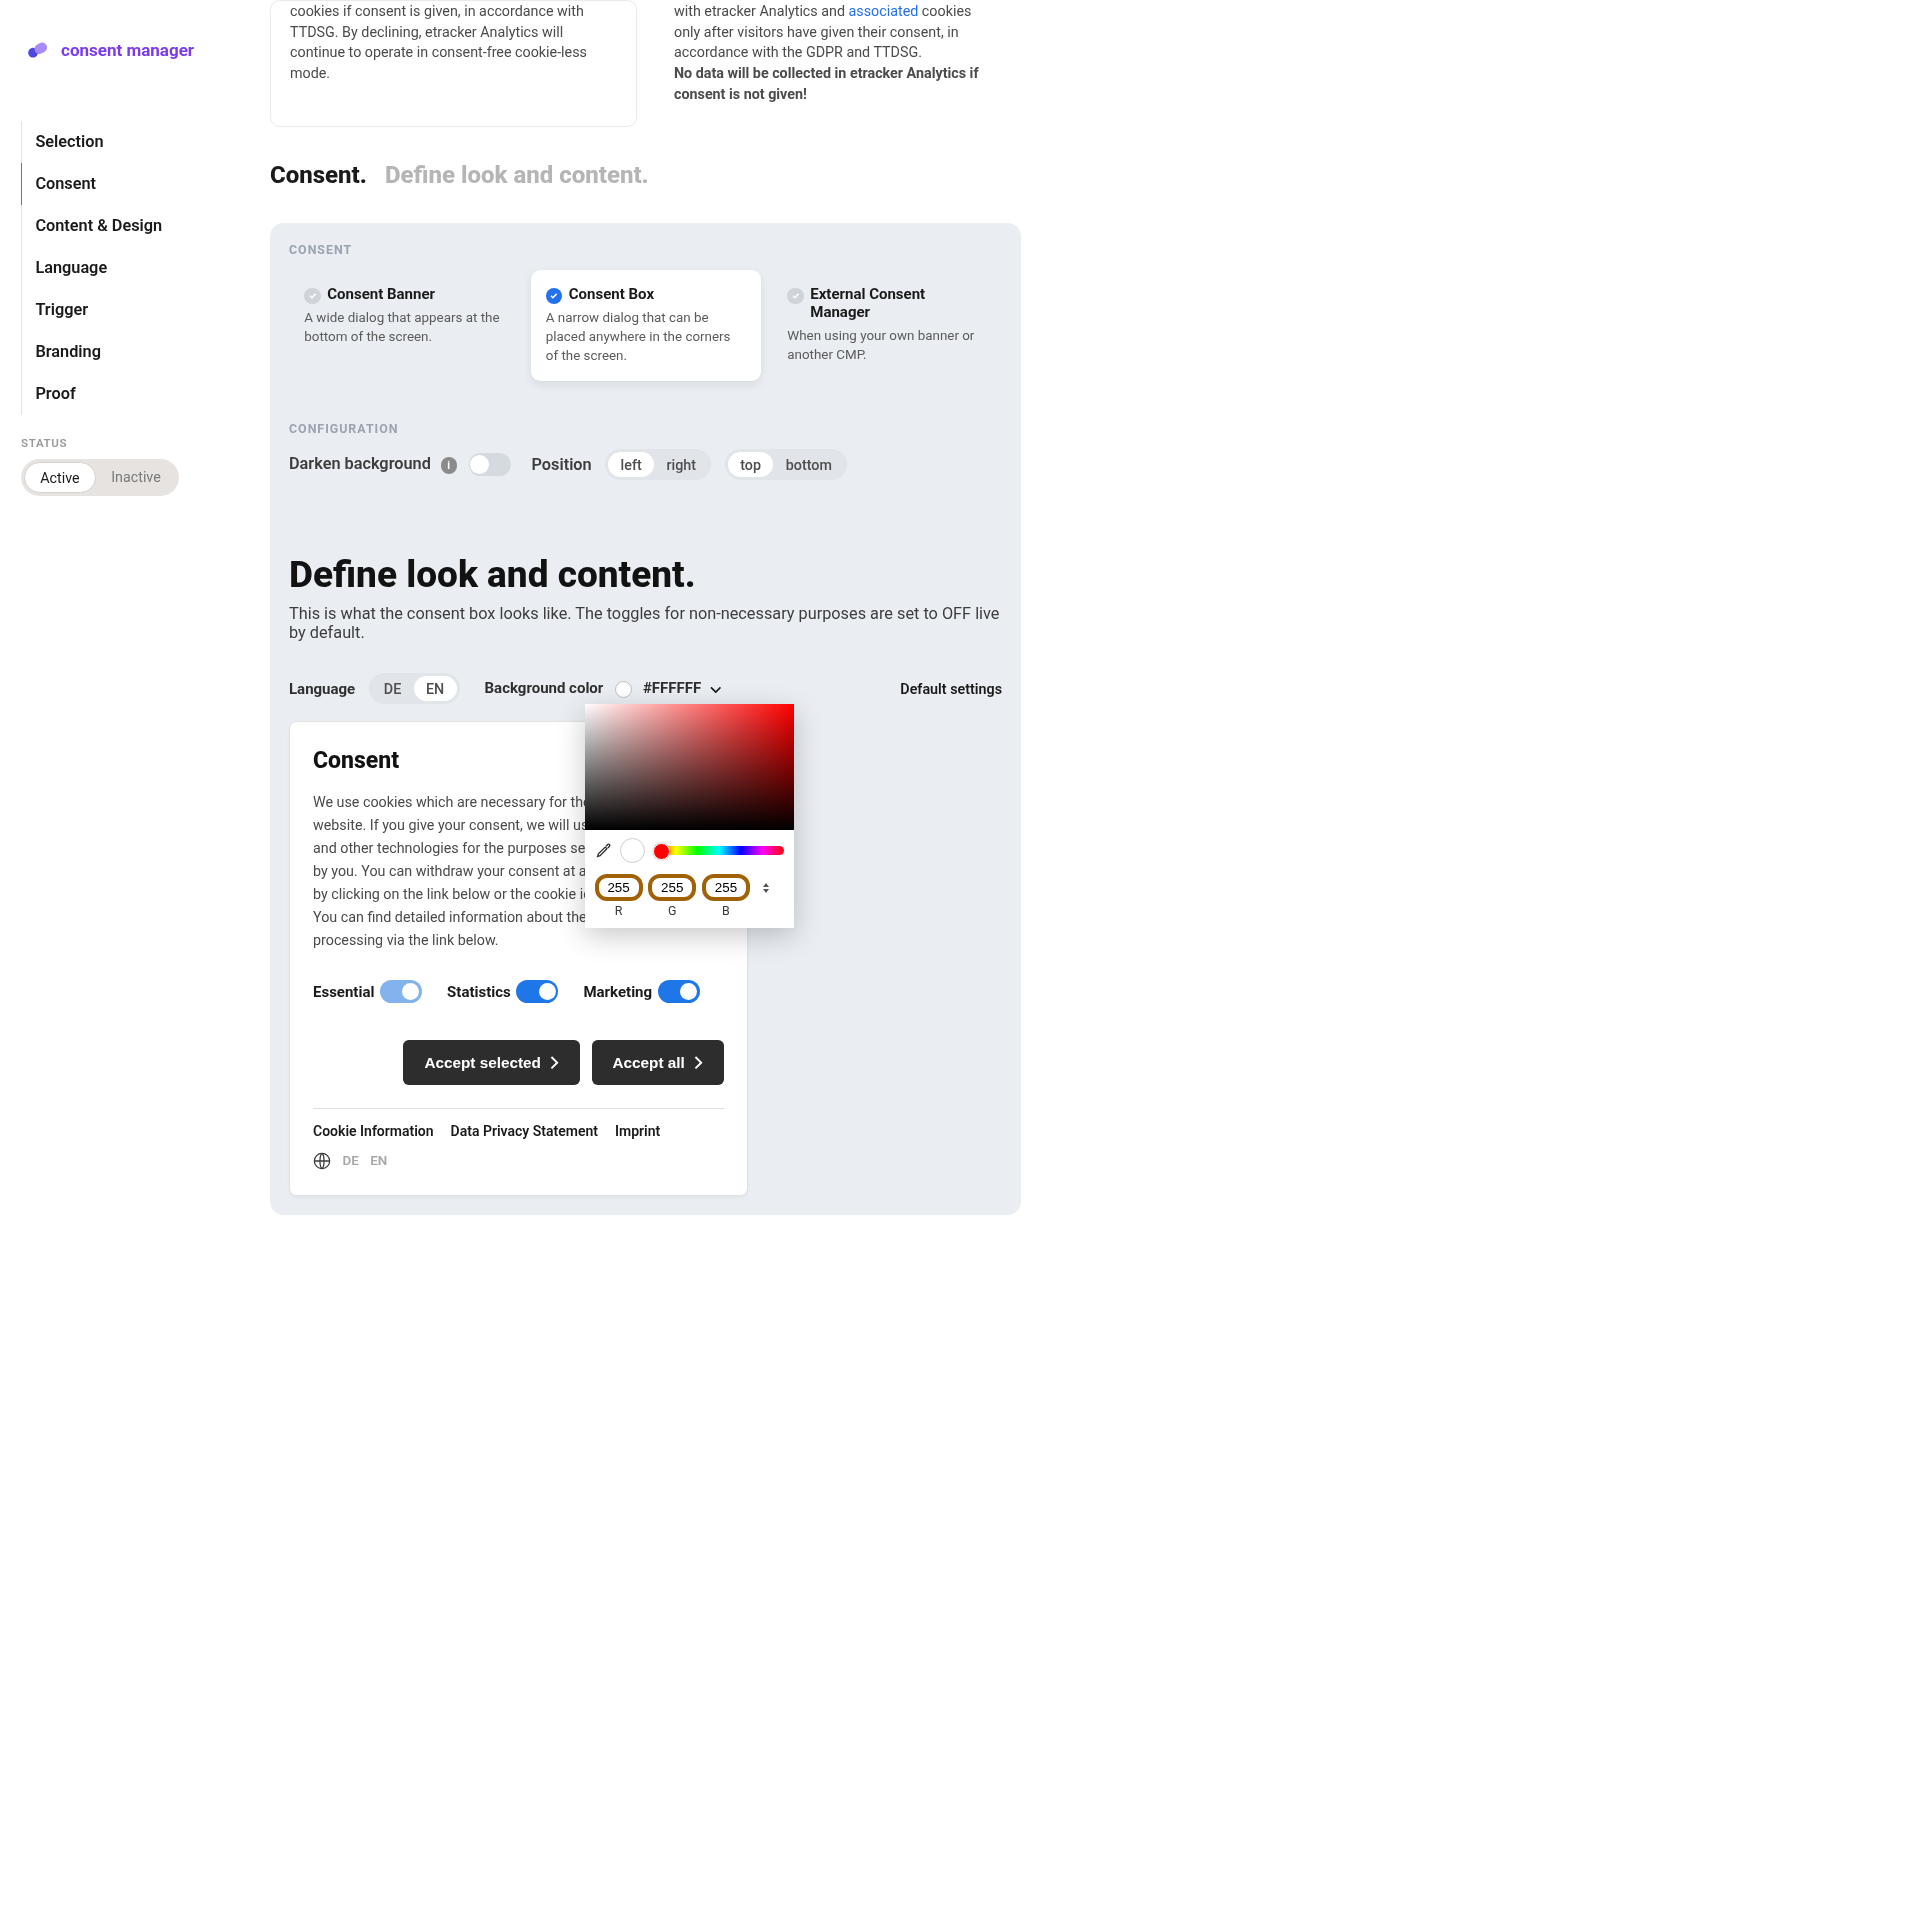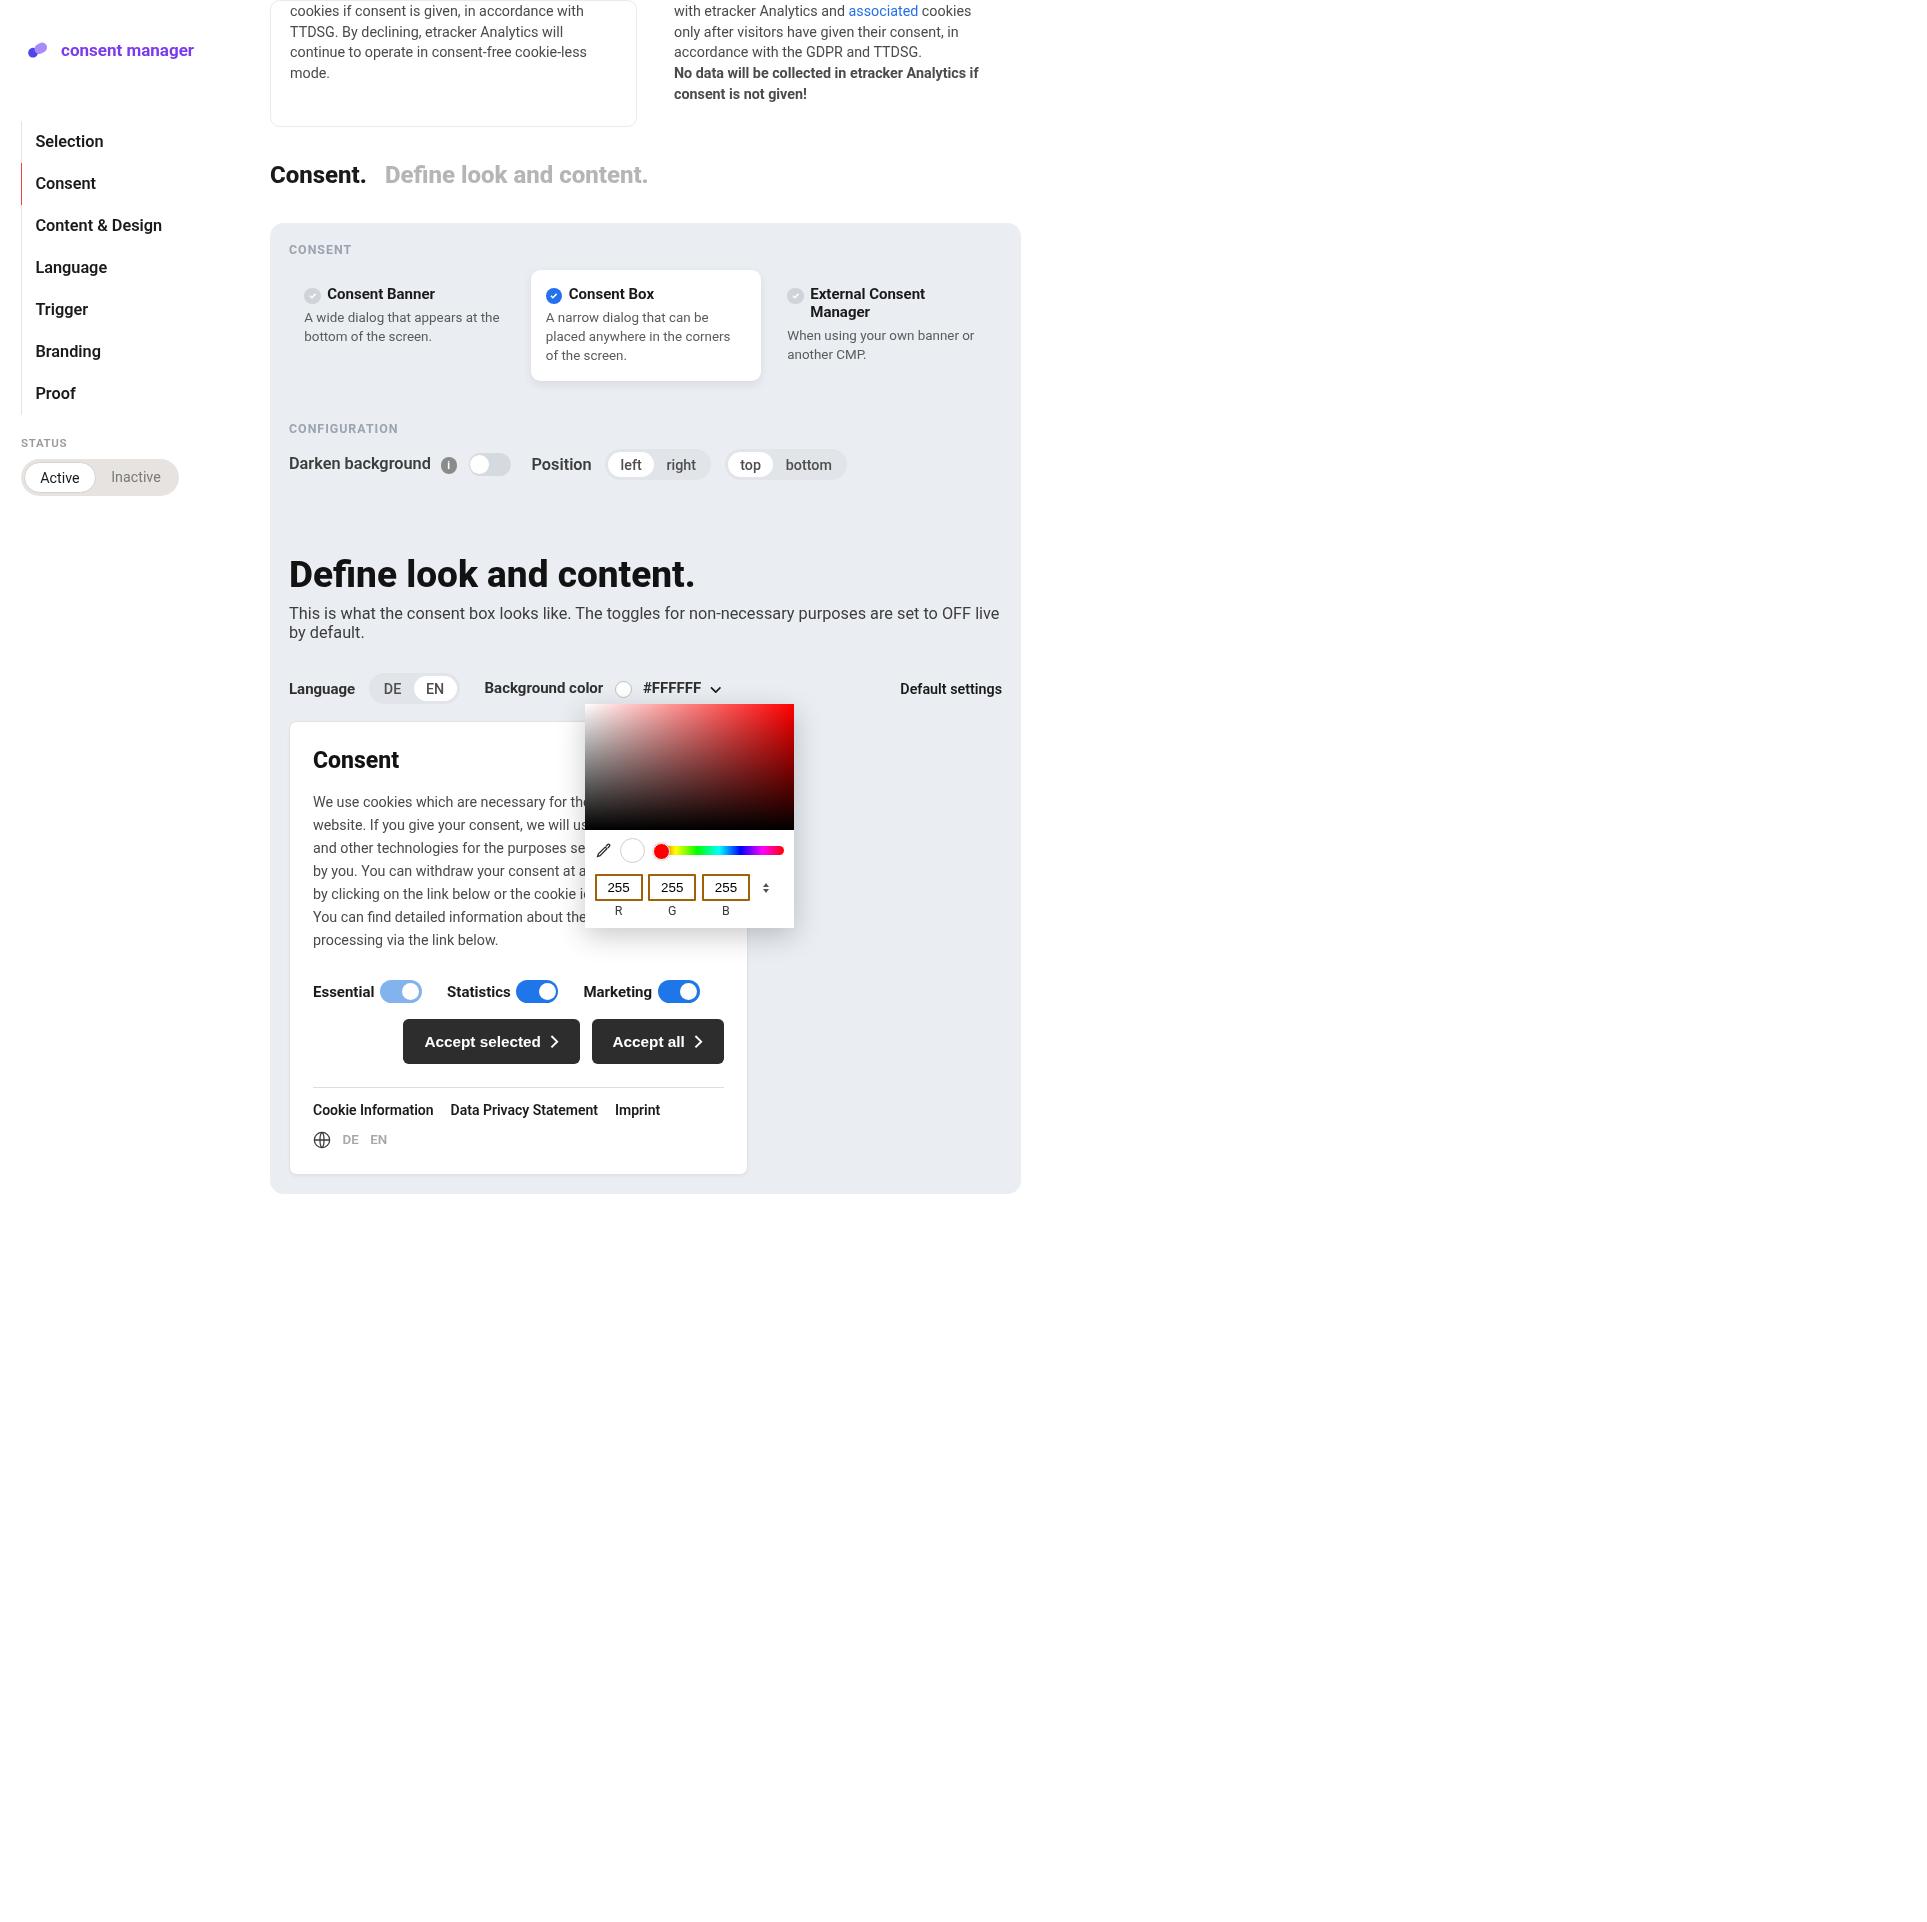--- a/index.html
+++ b/index.html
@@ -51,35 +51,35 @@
 .preview-wrap{position:relative;margin-top:17px}
 .consent-box{width:459px;background:#fff;border:1px solid #e2e2e2;border-radius:7.6px;padding:25px 23px;box-shadow:0 1.9px 3.8px rgba(0,0,0,.04)}
 .consent-box h3{font-size:23px;font-weight:800;color:#121212}
 .consent-box p{font-size:14.3px;color:#4a4a4a;line-height:1.6;margin-top:17px}
 .purposes{display:flex;gap:25px;margin-top:29px;align-items:flex-end}
 .purpose{display:flex;align-items:center;gap:5.7px;font-size:15px;font-weight:700}
 .togg{width:42px;height:23px;border-radius:955px;position:relative}
 .togg::after{content:"";position:absolute;width:17px;height:17px;background:#fff;border-radius:50%;top:2.9px}
 .togg.disabled{background:#83b3ee}.togg.disabled::after{right:2.9px}
 .togg.on{background:#1e76e8}.togg.on::after{right:2.9px}
-.btns{display:flex;gap:11.5px;justify-content:flex-end;margin-top:16px}
+.btns{display:flex;gap:11.5px;justify-content:flex-end;margin-top:37px}
 .cbtn{background:#2d2d2d;color:#fff;border:none;padding:13.4px 21px;border-radius:5.7px;font-size:15.3px;font-weight:700;display:flex;align-items:center;gap:9.6px;cursor:pointer}
 .cbtn svg{width:8.6px;height:13.4px}
 .legal{border-top:1px solid #dedede;margin-top:23px;padding-top:13.4px;display:flex;gap:17px;font-size:14px;font-weight:600}
 .lang-row{display:flex;gap:11.5px;align-items:center;margin-top:13.4px;color:#a8a8a8;font-size:13.4px;font-weight:600}
 .globe-icon{width:18px;height:18px}
 .colorpicker{position:absolute;left:296px;top:-17px;width:209px;background:#fff;box-shadow:0 7.6px 27px rgba(0,0,0,.22);z-index:5}
 .cp-grad{height:126px;background:linear-gradient(to top,#000,rgba(0,0,0,0)),linear-gradient(to right,#fff,#ff0000)}
 .cp-ctrl{padding:7.6px 9.6px;display:flex;align-items:center;gap:8.6px}
 .eyedrop{width:17px;height:17px;color:#2b2b2b}
 .cur-color{width:25px;height:25px;border:1px solid #cfcfcf;border-radius:50%;background:#fff}
 .hue{flex:1;height:9.6px;border-radius:4.8px;background:linear-gradient(to right,#ff0000,#ffff00,#00ff00,#00ffff,#0000ff,#ff00ff,#ff0000);position:relative}
 .hue::before{content:"";position:absolute;left:-1px;top:-2.9px;width:15.3px;height:15.3px;background:#ff0000;border:1.9px solid #fff;border-radius:50%;box-shadow:0 0 1.9px rgba(0,0,0,.4)}
 .cp-inputs{display:flex;gap:5.7px;padding:3.8px 9.6px 1.9px 9.6px;align-items:center}
-.cp-inputs input{width:48px;height:27px;border:2px solid #a16207;border-radius:1px;text-align:center;font-size:13.4px}
+.cp-inputs input{width:48px;height:27px;border:4px solid #a16207;border-radius:12px;text-align:center;font-size:13.4px}
 .cp-labels{display:flex;gap:5.7px;padding:0 9.6px 9.6px 9.6px;align-items:center}
 .cp-labels span{width:48px;text-align:center;font-size:12.4px;color:#3a3a3a}
 .mode-sel{width:13.4px;height:19px;display:flex;flex-direction:column;justify-content:center;cursor:pointer;margin-left:3.8px}
 .mode-sel::before,.mode-sel::after{content:"";border-left:3.8px solid transparent;border-right:3.8px solid transparent;margin:1px auto}
 .mode-sel::before{border-bottom:4.8px solid #555}
 .mode-sel::after{border-top:4.8px solid #555}
 .link-blue{color:#2570eb}
 </style>
 </head>
 <body>

